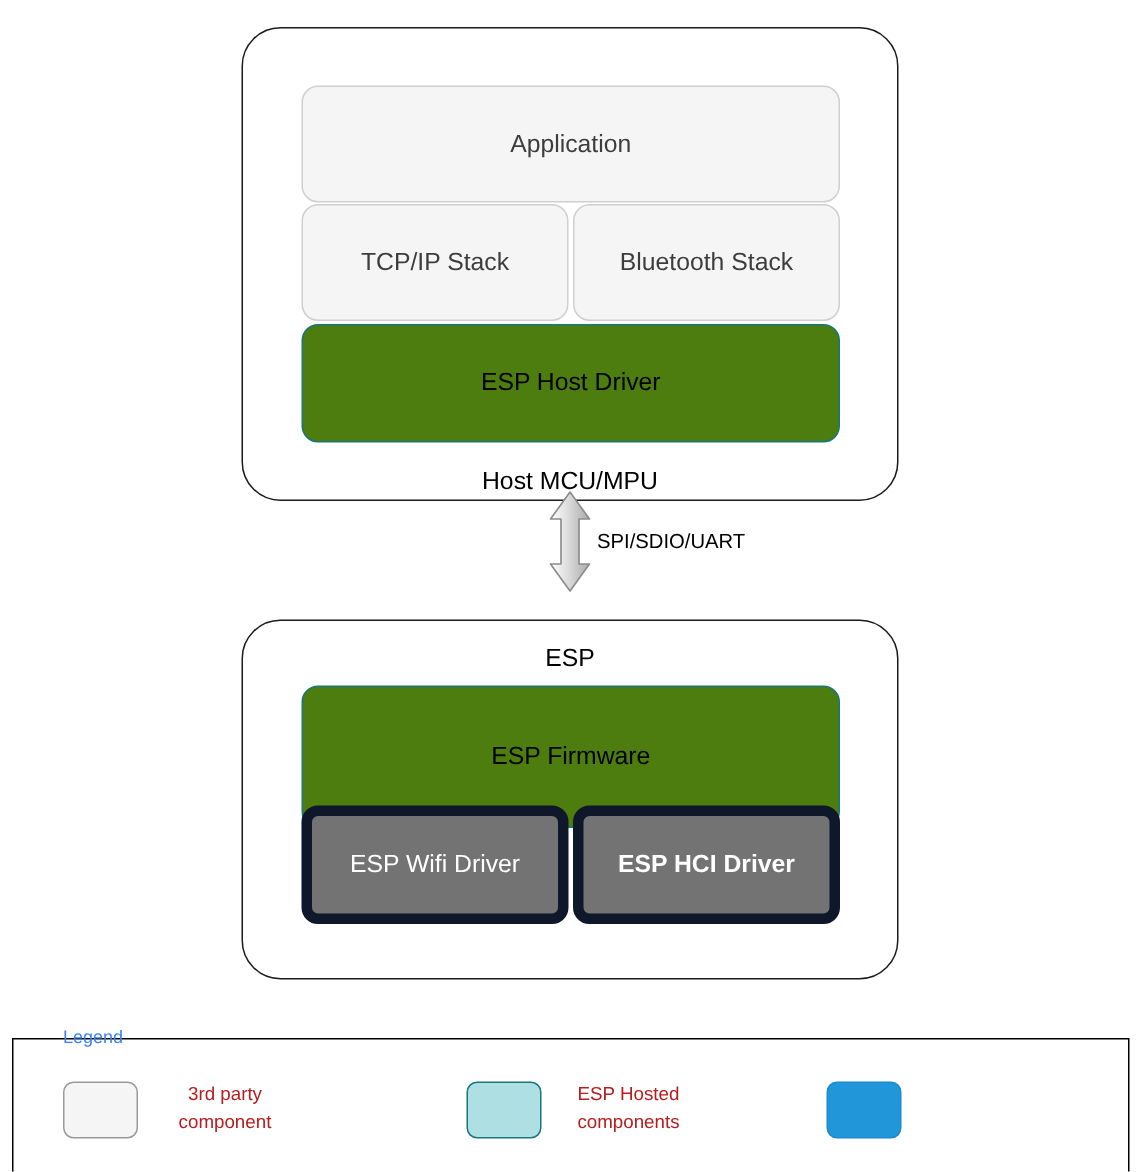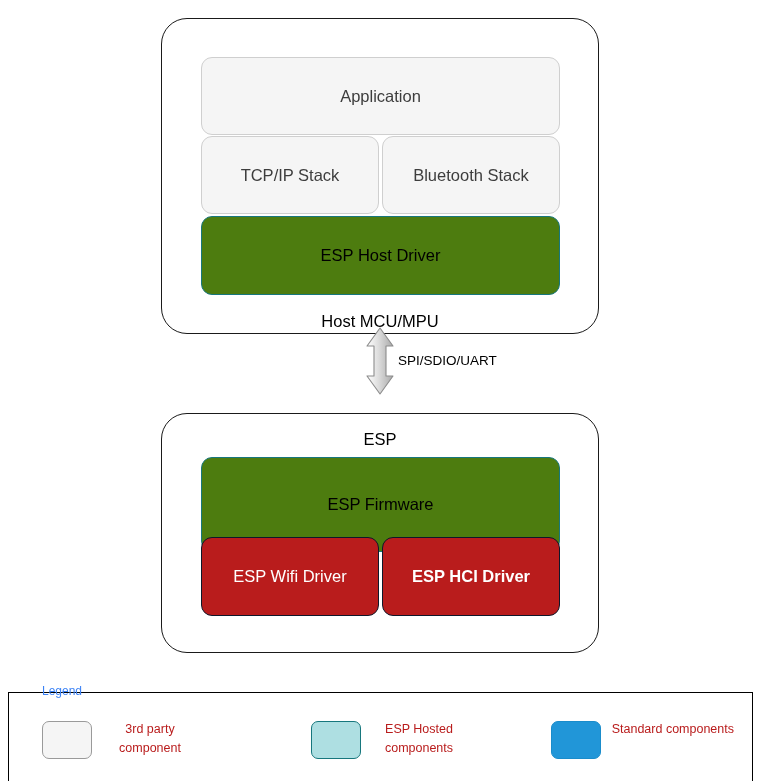--- a/index.html
+++ b/index.html
@@ -40,22 +40,22 @@
     background: #f5f5f5;
     border: 1px solid #cfcfcf;
     color: #3d3d3d;
   }
   .block-teal {
     background: #4d7c0f;
     border: 1px solid #17777d;
     color: #000000;
   }
   .block-blue {
-    background: #b91c1c;
-    border: 1px solid #0f172a;
+    background: #737373;
+    border: 7px solid #0f172a;
     color: #ffffff;
   }
 
   
   .caption {
     font-size: 16.5px;
     color: #000000;
     text-align: center;
     white-space: nowrap;
   }
@@ -169,14 +169,13 @@
 </div>
 
 <div class="legend-swatch sw-teal" style="left:311px; top:721px; width:50px; height:38px;"></div>
 <div class="legend-text center" style="left:364px; top:720px; width:110px;">
   <div>ESP Hosted</div>
   <div>components</div>
 </div>
 
 <div class="legend-swatch sw-blue" style="left:551px; top:721px; width:50px; height:38px;"></div>
 <div class="legend-text right" style="left:608px; top:720px; width:126px;">
-  <div>Standard components</div>
 </div>
 
 </body></html>

